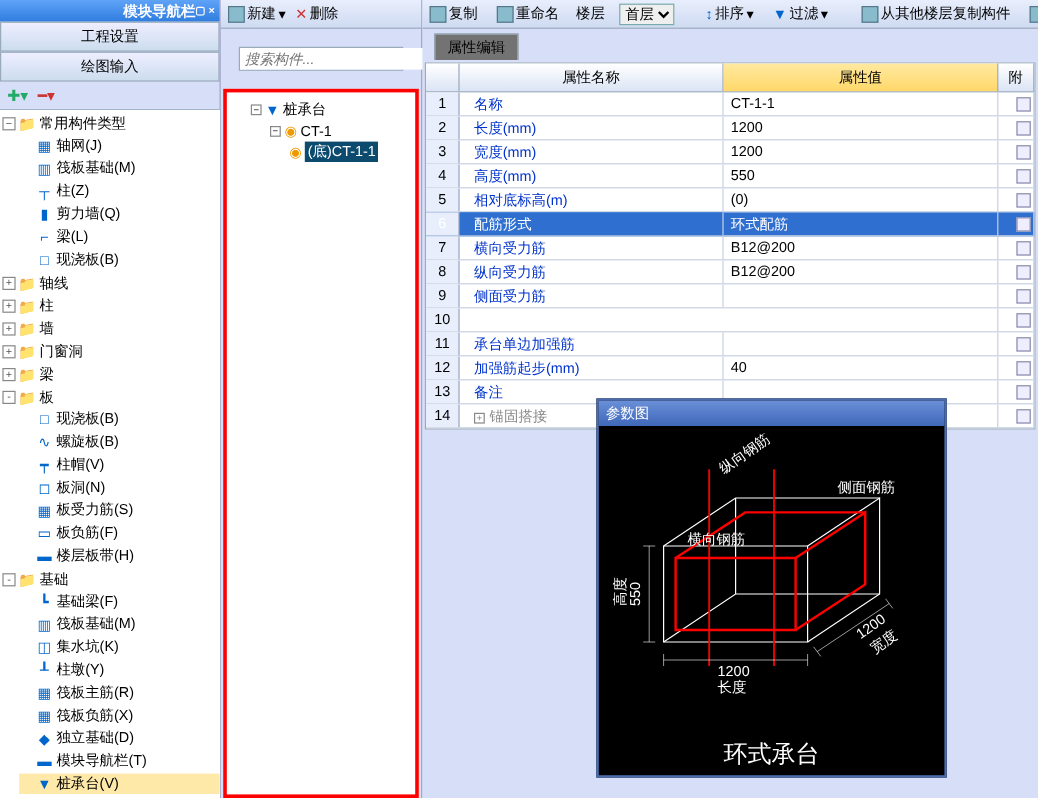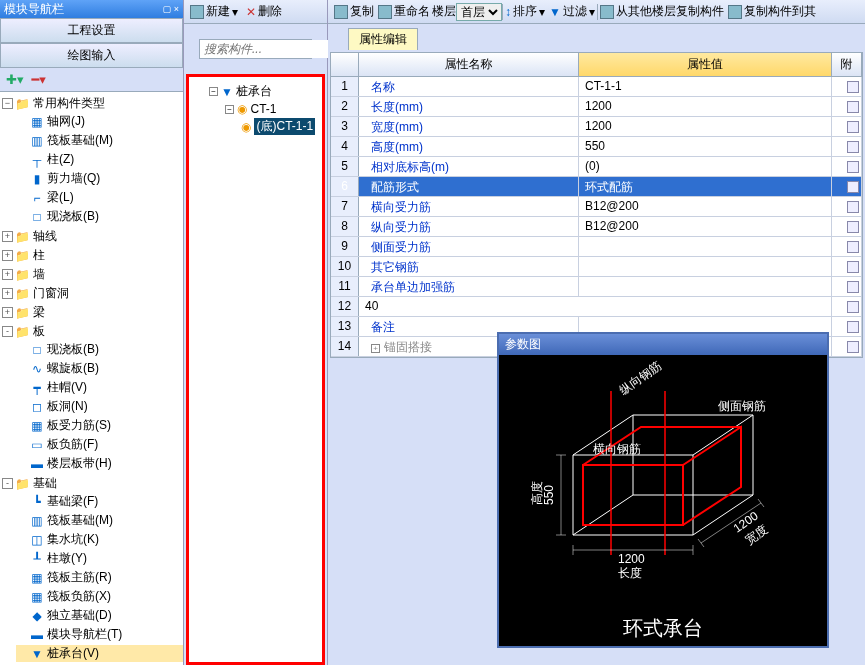--- a/index.html
+++ b/index.html
@@ -1,68 +1,68 @@
 <!DOCTYPE html>
 <html><head>
 <meta charset="utf-8">
 <style>
 * { box-sizing: border-box; margin: 0; padding: 0; font-family: "Microsoft YaHei", SimSun, Arial, sans-serif; font-size: 12px; }
 body { width: 865px; height: 665px; overflow: hidden; background: #d6dff7; }
 .app { display: flex; height: 100%; }
 .left-col { width: 184px; display: flex; flex-direction: column; background: #d6dff7; border-right: 1px solid #99b; }
-.nav-header { background: linear-gradient(#5fa3f7,#2f7de0); color: #fff; padding: 2px 4px; display: flex; align-items: center; justify-content: space-between; height: 18px; }
+.nav-header { background: linear-gradient(#5fa3f7,#2f7de0); color: #fff; padding: 2px 4px; display: flex; align-items: center; justify-content: flex-end; height: 18px; font-weight: bold; }
 .nav-header span:last-child { font-size: 9px; }
 .panel-btn { background: linear-gradient(#eef,#cde); border: 1px solid #9ab; padding: 3px 0; text-align: center; cursor: pointer; }
 .icon-bar { display: flex; gap: 8px; padding: 4px 6px; border-bottom: 1px solid #9ab; }
 .icon-bar span { font-size: 13px; color: #2a6; }
 .tree { flex: 1; overflow: auto; background: #fff; padding: 2px 0; }
 .tree ul { list-style: none; padding-left: 14px; }
 .tree > ul { padding-left: 2px; }
 .tree li { white-space: nowrap; padding: 1px 0; }
 .tree .row { display: flex; align-items: center; gap: 2px; cursor: pointer; }
 .tree .exp { width: 11px; height: 11px; border: 1px solid #888; display: inline-flex; align-items: center; justify-content: center; font-size: 9px; line-height: 1; color: #555; }
 .tree .noexp { width: 11px; display: inline-block; }
 .tree .ic { width: 16px; text-align: center; font-size: 12px; }
 .tree .folder { color: #d8a038; }
 .tree .sel { background: #ffe9a8; }
-.center-col { width: 144px; display: flex; flex-direction: column; background: #d6dff7; border-right: 1px solid #99b; }
+.center-col { width: 168px; display: flex; flex-direction: column; background: #d6dff7; border-right: 1px solid #99b; }
 .topbar { display: flex; align-items: center; gap: 4px; padding: 2px 4px; background: linear-gradient(#e8eefc,#cfdbf2); border-bottom: 1px solid #9ab; white-space: nowrap; overflow: hidden; }
-.topbar2 { display: flex; align-items: center; gap: 0; padding: 2px 4px; background: linear-gradient(#e8eefc,#cfdbf2); border-bottom: 1px solid #9ab; white-space: nowrap; overflow: hidden; }
+.topbar2 { display: flex; align-items: center; gap: 12px; padding: 2px 4px; background: linear-gradient(#e8eefc,#cfdbf2); border-bottom: 1px solid #9ab; white-space: nowrap; overflow: hidden; }
 .tb-btn { display: flex; align-items: center; gap: 2px; padding: 1px 2px; cursor: pointer; }
 .tb-ic { width: 14px; height: 14px; display: inline-block; background: #8bc; border: 1px solid #578; }
 .sep { width: 1px; height: 16px; background: #9ab; }
 .search { display: flex; align-items: center; border: 1px solid #9ab; background: #fff; margin: 15px; }
 .search input { border: 0; outline: 0; flex: 1; padding: 2px 4px; color: #888; font-style: italic; }
 .search .mag { padding: 0 4px; color: #888; }
 .ctree { flex: 1; background: #fff; border: 3px solid red; margin: 0 2px; padding: 4px; overflow: auto; }
 .ctree ul { list-style: none; padding-left: 16px; }
 .ctree li { padding: 2px 0; white-space: nowrap; }
 .ctree .row { display: flex; align-items: center; gap: 3px; }
 .ctree .exp { width: 9px; height: 9px; border: 1px solid #888; display: inline-flex; align-items: center; justify-content: center; font-size: 8px; }
 .ctree .sel { background: #0c4a6e; color: #fff; padding: 0 2px; }
 .right-col { flex: 1; display: flex; flex-direction: column; background: #d6dff7; overflow: hidden; }
 .prop-tab { padding: 2px 8px; margin: 2px 2px 0 2px; }
-.prop-tab span { background: #fef9c3; border: 1px solid #9ab; border-bottom: 0; padding: 2px 10px; display: inline-block; margin-left: 10px; }
+.prop-tab span { background: #737373; border: 1px solid #9ab; border-bottom: 0; padding: 2px 10px; display: inline-block; }
 .prop-grid { flex: 0 0 auto; background: #fff; border: 1px solid #9ab; margin: 0 2px; }
 .pg-head { display: flex; background: linear-gradient(#fff,#dbe4f5); border-bottom: 1px solid #9ab; }
 .pg-head .hc { padding: 3px 4px; border-right: 1px solid #9ab; }
 .pg-head .hc.num { width: 28px; }
 .pg-head .hc.name { width: 220px; text-align: center; }
 .pg-head .hc.val { flex: 1; text-align: center; background: linear-gradient(#ffe9a0,#ffd86a); }
 .pg-head .hc.ext { width: 30px; text-align: center; }
 .pg-row { display: flex; border-bottom: 1px solid #c8d0e0; height: 20px; align-items: stretch; }
 .pg-row.selrow { background: #2f6fd0; color: #fff; }
 .pg-row.selrow .pg-name { background: #2f6fd0; color: #fff; }
 .pg-row .pg-num { width: 28px; text-align: center; background: #e8eefc; border-right: 1px solid #9ab; padding-top: 2px; }
 .pg-row .pg-name { width: 220px; padding: 2px 12px; color: #0033cc; border-right: 1px solid #c8d0e0; }
 .pg-row .pg-val { flex: 1; padding: 2px 6px; border-right: 1px solid #c8d0e0; }
 .pg-row .pg-ext { width: 30px; border-right: 1px solid #c8d0e0; position: relative; }
 .pg-row .pg-ext::after { content: ""; position: absolute; right: 2px; top: 4px; width: 10px; height: 10px; border: 1px solid #88a; background: #eef; }
 .pg-anchor .pg-name { color: #888; }
-.param-panel { position: absolute; left: 497px; top: 332px; width: 332px; background: #000; border: 2px solid #4b6db0; }
+.param-panel { position: absolute; left: 497px; top: 332px; width: 292px; background: #000; border: 2px solid #4b6db0; }
 .param-title { background: linear-gradient(#6a8fd8,#3f68b8); color: #fff; padding: 2px 6px; }
 .param-body { height: 256px; position: relative; }
 .param-svg { width: 100%; height: 100%; }
 .param-caption { color: #fff; text-align: center; font-size: 20px; padding: 4px 0; font-family: SimSun, serif; }
 select { font-size: 12px; border: 1px solid #7aa; }
 </style>
 </head>
 <body>
 
 <div class="app">
@@ -433,32 +433,32 @@
     <div class="pg-ext"></div>
   </div>
           <div class="pg-row  ">
     <div class="pg-num">9</div>
     <div class="pg-name">侧面受力筋</div>
     <div class="pg-val"></div>
     <div class="pg-ext"></div>
   </div>
           <div class="pg-row  ">
     <div class="pg-num">10</div>
-    <div class="pg-name">其它钢筋</div>
     <div class="pg-val"></div>
     <div class="pg-ext"></div>
   </div>
           <div class="pg-row  ">
     <div class="pg-num">11</div>
     <div class="pg-name">承台单边加强筋</div>
     <div class="pg-val"></div>
     <div class="pg-ext"></div>
   </div>
           <div class="pg-row  ">
     <div class="pg-num">12</div>
+    <div class="pg-name">加强筋起步(mm)</div>
     <div class="pg-val">40</div>
     <div class="pg-ext"></div>
   </div>
           <div class="pg-row  ">
     <div class="pg-num">13</div>
     <div class="pg-name">备注</div>
     <div class="pg-val"></div>
     <div class="pg-ext"></div>
   </div>
           <div class="pg-row  pg-anchor">

